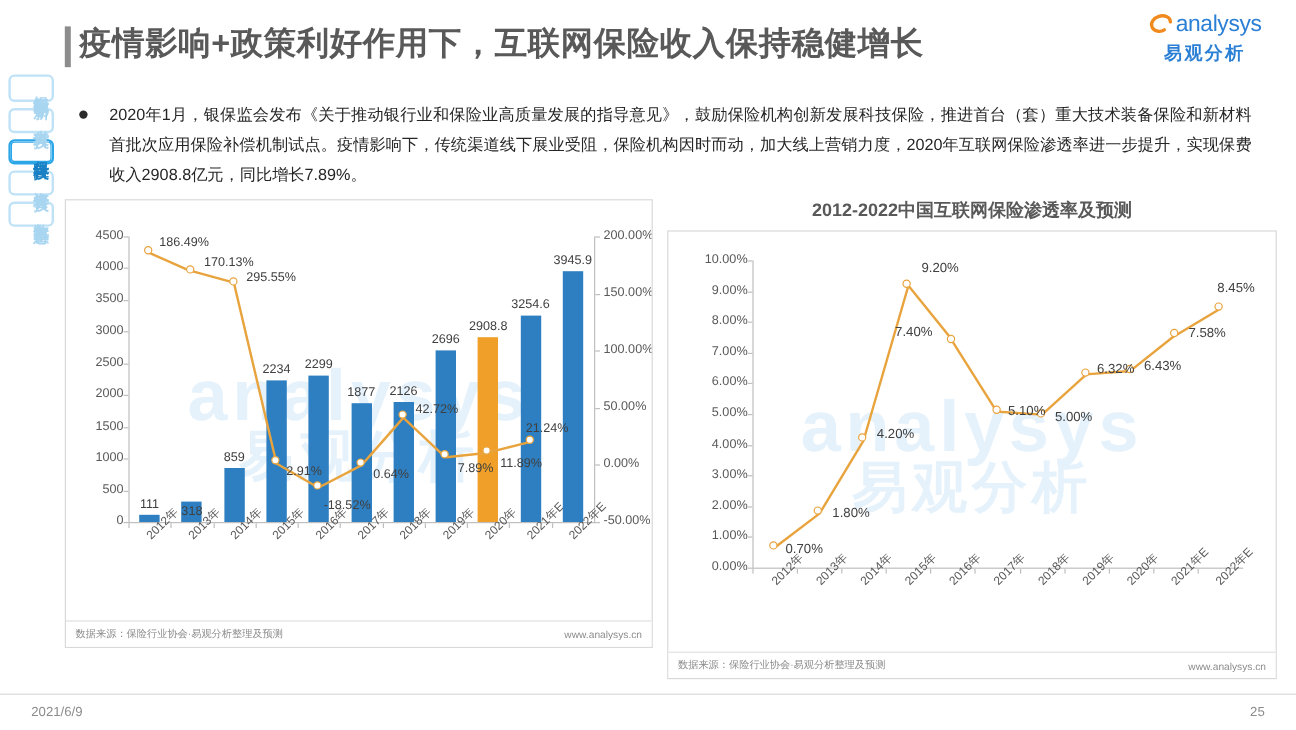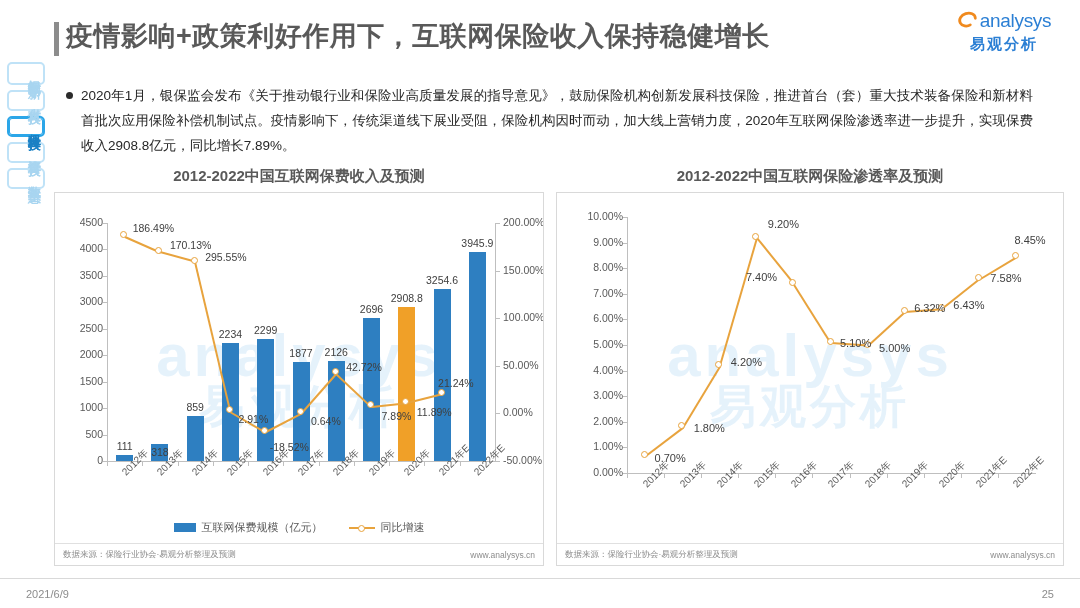--- a/index.html
+++ b/index.html
@@ -31,21 +31,21 @@
     padding:6px 0 7px 0; text-align:center; line-height:17px;
     writing-mode:vertical-rl; text-orientation:upright; letter-spacing:1px;
     margin-left:auto; margin-right:auto;
   }
   .side-tab.active { border-color:#2ba6e8; color:#1a80c4; box-shadow:0 0 0 1px #2ba6e8 inset; }
 
   
   .bullet-row { position:absolute; left:66px; top:83px; width:1000px; display:flex; }
   .bullet-dot { width:7px; height:7px; border-radius:50%; background:#2b2b2b; margin-top:9px; flex:0 0 7px; }
   .bullet-text {
-    margin-left:8px; font-size:13.5px; line-height:25px; color:#262626;
+    margin-left:18px; font-size:13.5px; line-height:25px; color:#262626;
     text-align:justify; width:952px;
   }
 
   
   .panel { position:absolute; top:166px; height:400px; }
   .panel-left { left:54px; width:490px; }
   .panel-right { left:556px; width:508px; }
   .chart-title {
     text-align:center; font-size:15px; font-weight:700; color:#595959;
     height:26px; line-height:20px;
@@ -134,21 +134,20 @@
   <div class="side-tab">资管科技</div>
   <div class="side-tab">数字普惠</div>
 </div>
 
 <div class="bullet-row">
   <div class="bullet-dot"></div>
   <div class="bullet-text">2020年1月，银保监会发布《关于推动银行业和保险业高质量发展的指导意见》，鼓励保险机构创新发展科技保险，推进首台（套）重大技术装备保险和新材料首批次应用保险补偿机制试点。疫情影响下，传统渠道线下展业受阻，保险机构因时而动，加大线上营销力度，2020年互联网保险渗透率进一步提升，实现保费收入2908.8亿元，同比增长7.89%。</div>
 </div>
 
 <div class="panel panel-left">
-  <div class="chart-title">2012-2022中国互联网保费收入及预测</div>
   <div class="chart-box">
     <div class="watermark">
         <span>analysys</span>
         <span>易观分析</span>
       </div>
     <div class="plot" id="plot-left" style="left:0;top:0;right:0;bottom:0;">
         <div class="axis-line" style="left:52px;top:30px;width:1px;height:239px;"></div>
         <div class="axis-line" style="left:440px;top:30px;width:1px;height:239px;"></div>
         <div class="axis-line" style="left:52px;top:268px;width:389px;height:1px;"></div>
         <div class="tick" style="left:48px;top:268px;width:4px;height:1px;"></div>
@@ -250,30 +249,20 @@
         <div class="pctlabel" style="left:256px;top:221.79072px;z-index:5;">0.64%</div>
         <div class="marker" style="left:276.77272727272725px;top:175.23056px;"></div>
         <div class="pctlabel" style="left:291.27272727272725px;top:167.73056px;z-index:5;">42.72%</div>
         <div class="marker" style="left:312.0454545454545px;top:208.38872px;"></div>
         <div class="pctlabel" style="left:326.5454545454545px;top:216.88872px;z-index:5;">7.89%</div>
         <div class="marker" style="left:347.3181818181818px;top:204.58071999999999px;"></div>
         <div class="pctlabel" style="left:361.8181818181818px;top:213.08071999999999px;z-index:5;">11.89%</div>
         <div class="marker" style="left:382.59090909090907px;top:195.67952px;"></div>
         <div class="pctlabel" style="left:383.09090909090907px;top:184.17952px;z-index:5;">21.24%</div>
       </div>
-    <div class="legend">
-      <div class="leg-item">
-        <span class="leg-swatch"></span>
-        <span>互联网保费规模（亿元）</span>
-      </div>
-      <div class="leg-item">
-        <span class="leg-line"></span>
-        <span>同比增速</span>
-      </div>
-    </div>
     <div class="source-bar">
       <span class="source-text">数据来源：保险行业协会·易观分析整理及预测</span>
       <span class="source-url">www.analysys.cn</span>
     </div>
   </div>
 </div>
 
 <div class="panel panel-right">
   <div class="chart-title">2012-2022中国互联网保险渗透率及预测</div>
   <div class="chart-box">

